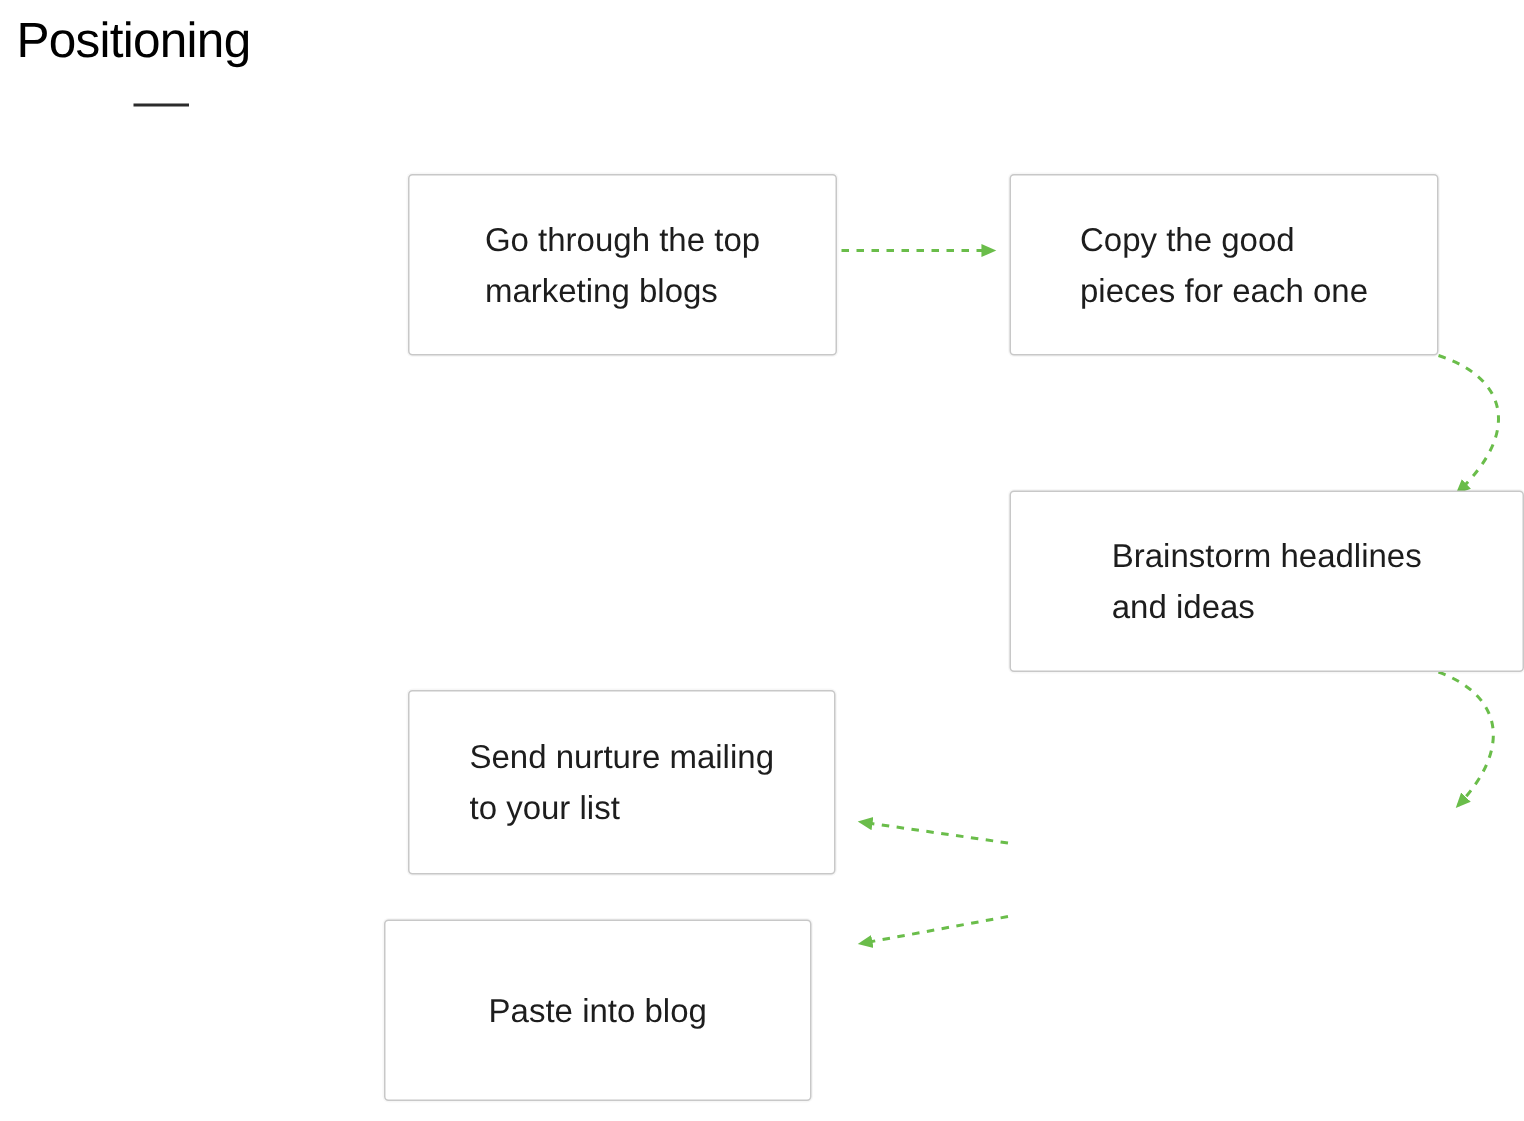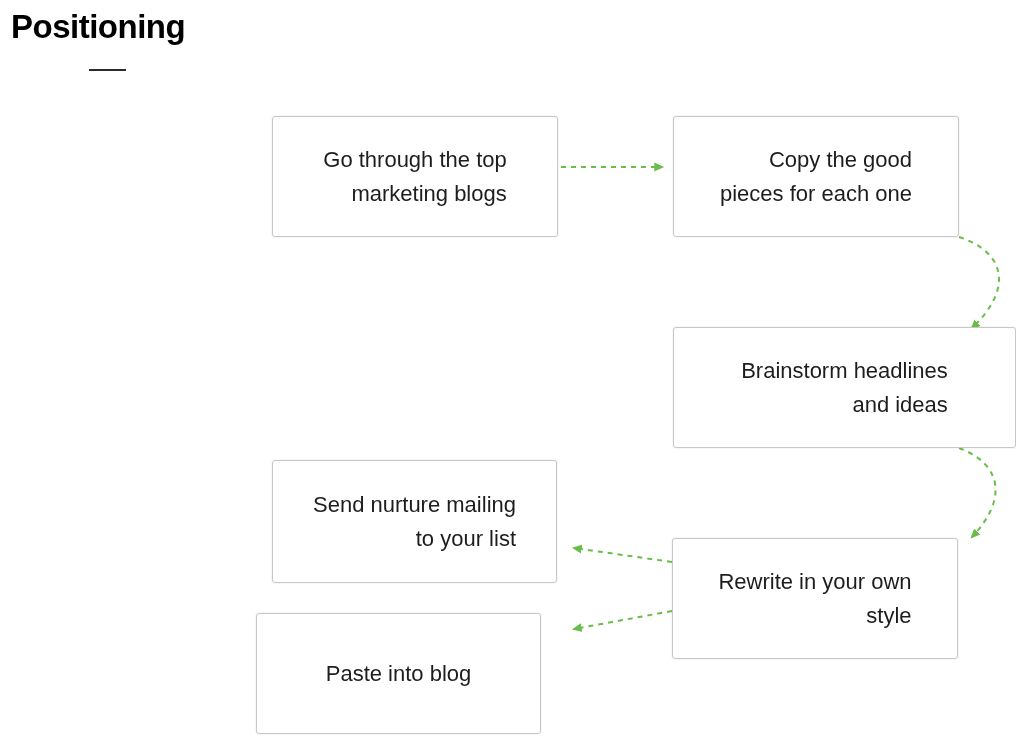--- a/index.html
+++ b/index.html
@@ -14,21 +14,21 @@
     height: 747px;
     background: #ffffff;
     overflow: hidden;
   }
   .page-title {
     position: absolute;
     left: 11px;
     top: 8px;
     margin: 0;
     font-size: 33px;
-    font-weight: bold;
+    font-weight: normal;
     letter-spacing: -0.5px;
     color: #000000;
   }
   .title-divider {
     position: absolute;
     left: 89px;
     top: 69px;
     width: 37px;
     height: 0;
     border-top: 2px solid #2b2b2b;
@@ -53,21 +53,21 @@
   .node {
     position: absolute;
     box-sizing: border-box;
     background: #ffffff;
     border: 1px solid #c8c8c8;
     border-radius: 3px;
     box-shadow: 0 0 0 1px rgba(0,0,0,0.03);
     display: flex;
     align-items: center;
     justify-content: center;
-    text-align: right;
+    text-align: left;
     font-size: 22px;
     line-height: 34px;
     color: #1d1d1d;
     white-space: pre-line;
   }
   .node-1 { left: 272px; top: 116px; width: 286px; height: 121px; }
   .node-2 { left: 673px; top: 116px; width: 286px; height: 121px; }
   .node-3 { left: 673px; top: 327px; width: 343px; height: 121px; }
   .node-4 { left: 672px; top: 538px; width: 286px; height: 121px; }
   .node-5 { left: 272px; top: 460px; width: 285px; height: 123px; }
@@ -95,19 +95,17 @@
       <path d="M 672 611 L 574 629" marker-end="url(#arrowhead)"></path>
     </g>
   </svg>
 
   <div class="node node-1">Go through the top
 marketing blogs</div>
   <div class="node node-2">Copy the good
 pieces for each one</div>
   <div class="node node-3">Brainstorm headlines
 and ideas</div>
-  <div class="node node-4">Rewrite in your own
-style</div>
   <div class="node node-5">Send nurture mailing
 to your list</div>
   <div class="node node-6">Paste into blog</div>
 
 </div>
 
 </body></html>

